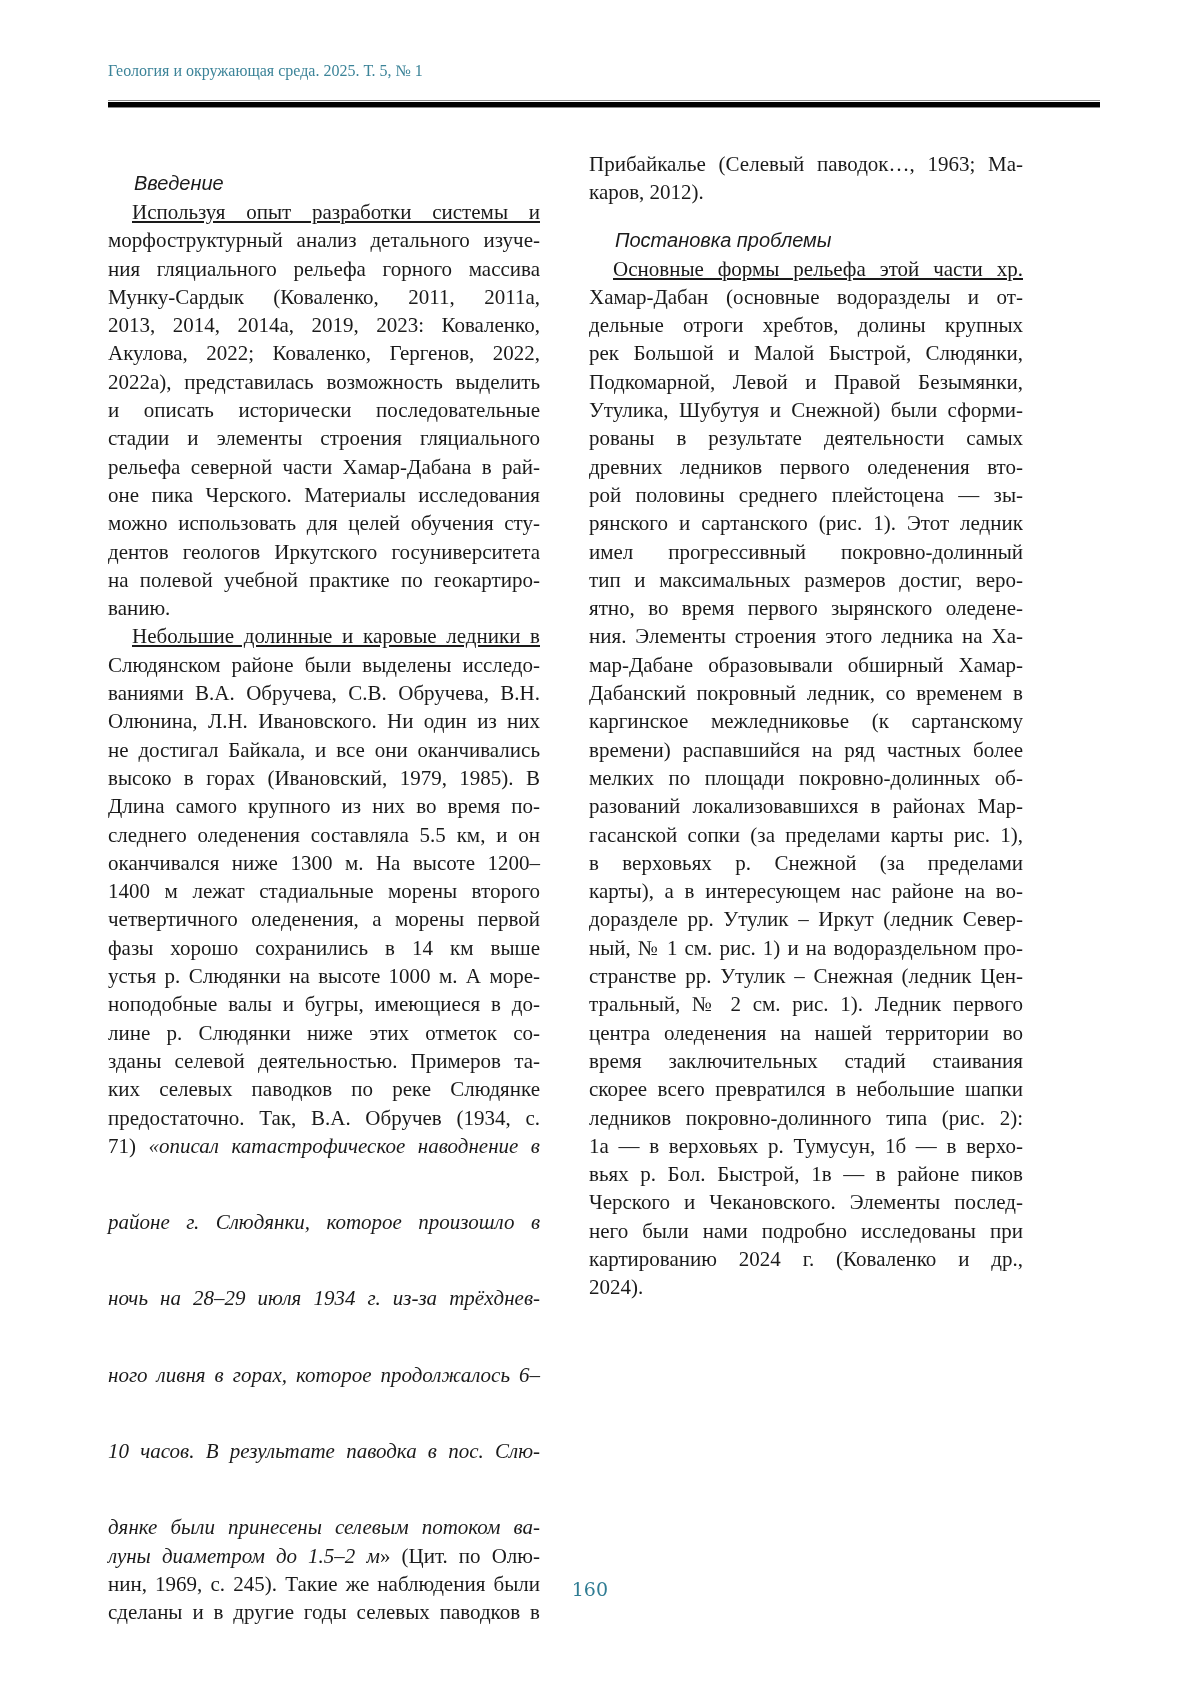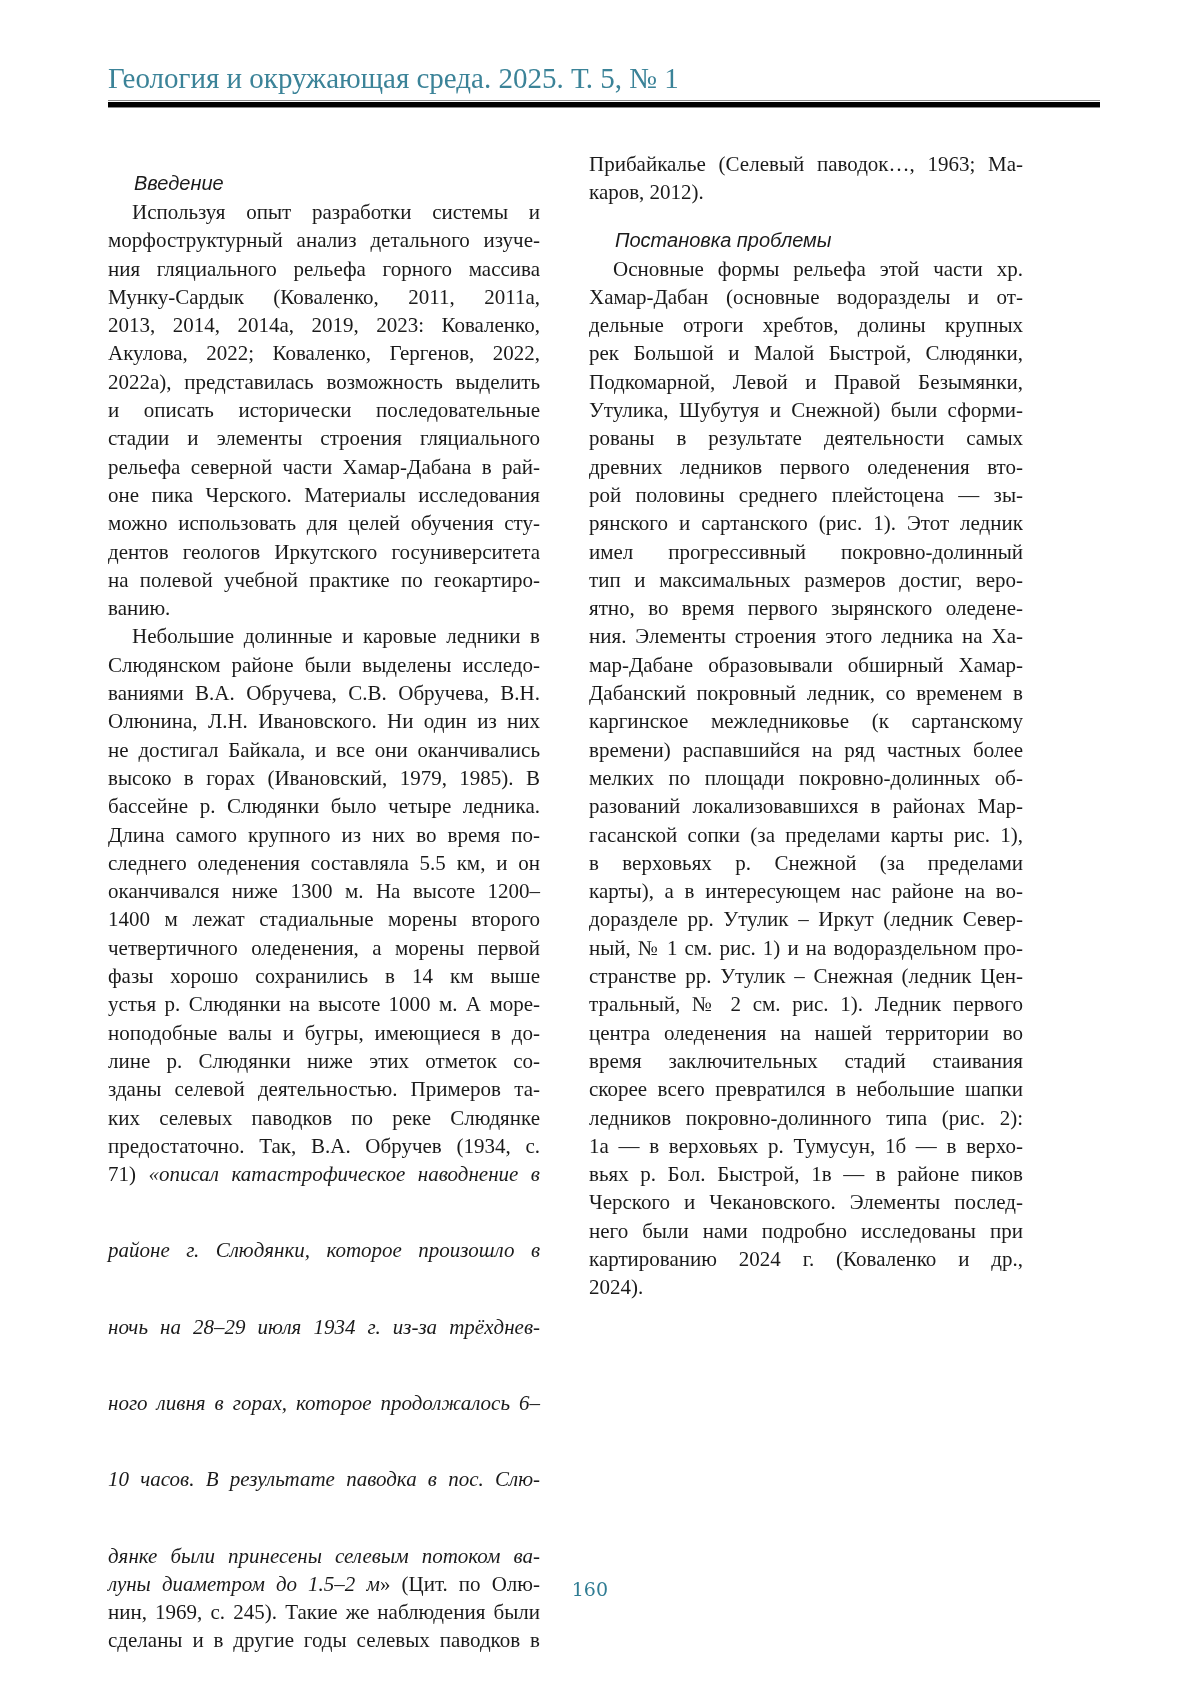--- a/index.html
+++ b/index.html
@@ -1,29 +1,29 @@
 <!DOCTYPE html>
 <html><head>
   <meta charset="utf-8">
   <style>
     html, body { margin: 0; padding: 0; background: #ffffff; }
     body { width: 1200px; height: 1698px; position: relative; overflow: hidden;
            font-family: "Liberation Serif", "DejaVu Serif", serif; color: #1a1a1a; }
-    .running-head { position: absolute; left: 108px; top: 62px; font-size: 29px;
+    .running-head { position: absolute; left: 108px; top: 62px; font-size: 16px;
                     color: #3b8398; letter-spacing: 0; white-space: nowrap; }
     .rule { position: absolute; left: 108px; width: 992px; top: 100px; height: 8px; }
     .rule .thin { position: absolute; left: 0; right: 0; top: 0; height: 1px; background: #8a8a8a; }
     .rule .thick { position: absolute; left: 0; right: 0; top: 2px; height: 5px; background: #000; }
     .rule .thin2 { position: absolute; left: 0; right: 0; top: 7px; height: 1px; background: #8a8a8a; }
     .col { position: absolute; width: 432px; font-size: 21px; line-height: 28.3px; }
     .col.left { left: 108px; top: 168px; }
     .col.right { left: 589px; top: 150px; width: 434px; }
     .line { display: block; text-align: justify; text-align-last: justify; white-space: nowrap; height: 28.3px; }
     .line.last { text-align-last: left; }
-    .line.indent { padding-left: 24px; }
+    .line.indent { padding-left: 24px; text-decoration: underline; }
     .heading { display: block; font-family: "Liberation Sans", "DejaVu Sans", sans-serif;
                font-weight: normal; font-style: italic; font-size: 20px; padding-left: 26px;
                height: 30px; line-height: 30px; }
     .gap { display: block; height: 18px; }
     .it { font-style: italic; margin-top: 48px; }
     .page-num { position: absolute; left: 528px; top: 1578px; width: 80px; text-align: right;
                 font-family: "DejaVu Serif", serif; font-weight: normal; font-size: 19px; color: #2f7c93; }
   </style>
 </head>
 <body>
@@ -56,21 +56,20 @@
     <span class="line last">ванию.</span>
   </div>
 
   <div>
     <span class="line indent">Небольшие долинные и каровые ледники в</span>
     <span class="line">Слюдянском районе были выделены исследо-</span>
     <span class="line">ваниями В.А. Обручева, С.В. Обручева, В.Н.</span>
     <span class="line">Олюнина, Л.Н. Ивановского. Ни один из них</span>
     <span class="line">не достигал Байкала, и все они оканчивались</span>
     <span class="line">высоко в горах (Ивановский, 1979, 1985). В</span>
-    <span class="line">бассейне р. Слюдянки было четыре ледника.</span>
     <span class="line">Длина самого крупного из них во время по-</span>
     <span class="line">следнего оледенения составляла 5.5 км, и он</span>
     <span class="line">оканчивался ниже 1300 м. На высоте 1200–</span>
     <span class="line">1400 м лежат стадиальные морены второго</span>
     <span class="line">четвертичного оледенения, а морены первой</span>
     <span class="line">фазы хорошо сохранились в 14 км выше</span>
     <span class="line">устья р. Слюдянки на высоте 1000 м. А море-</span>
     <span class="line">ноподобные валы и бугры, имеющиеся в до-</span>
     <span class="line">лине р. Слюдянки ниже этих отметок со-</span>
     <span class="line">зданы селевой деятельностью. Примеров та-</span>

